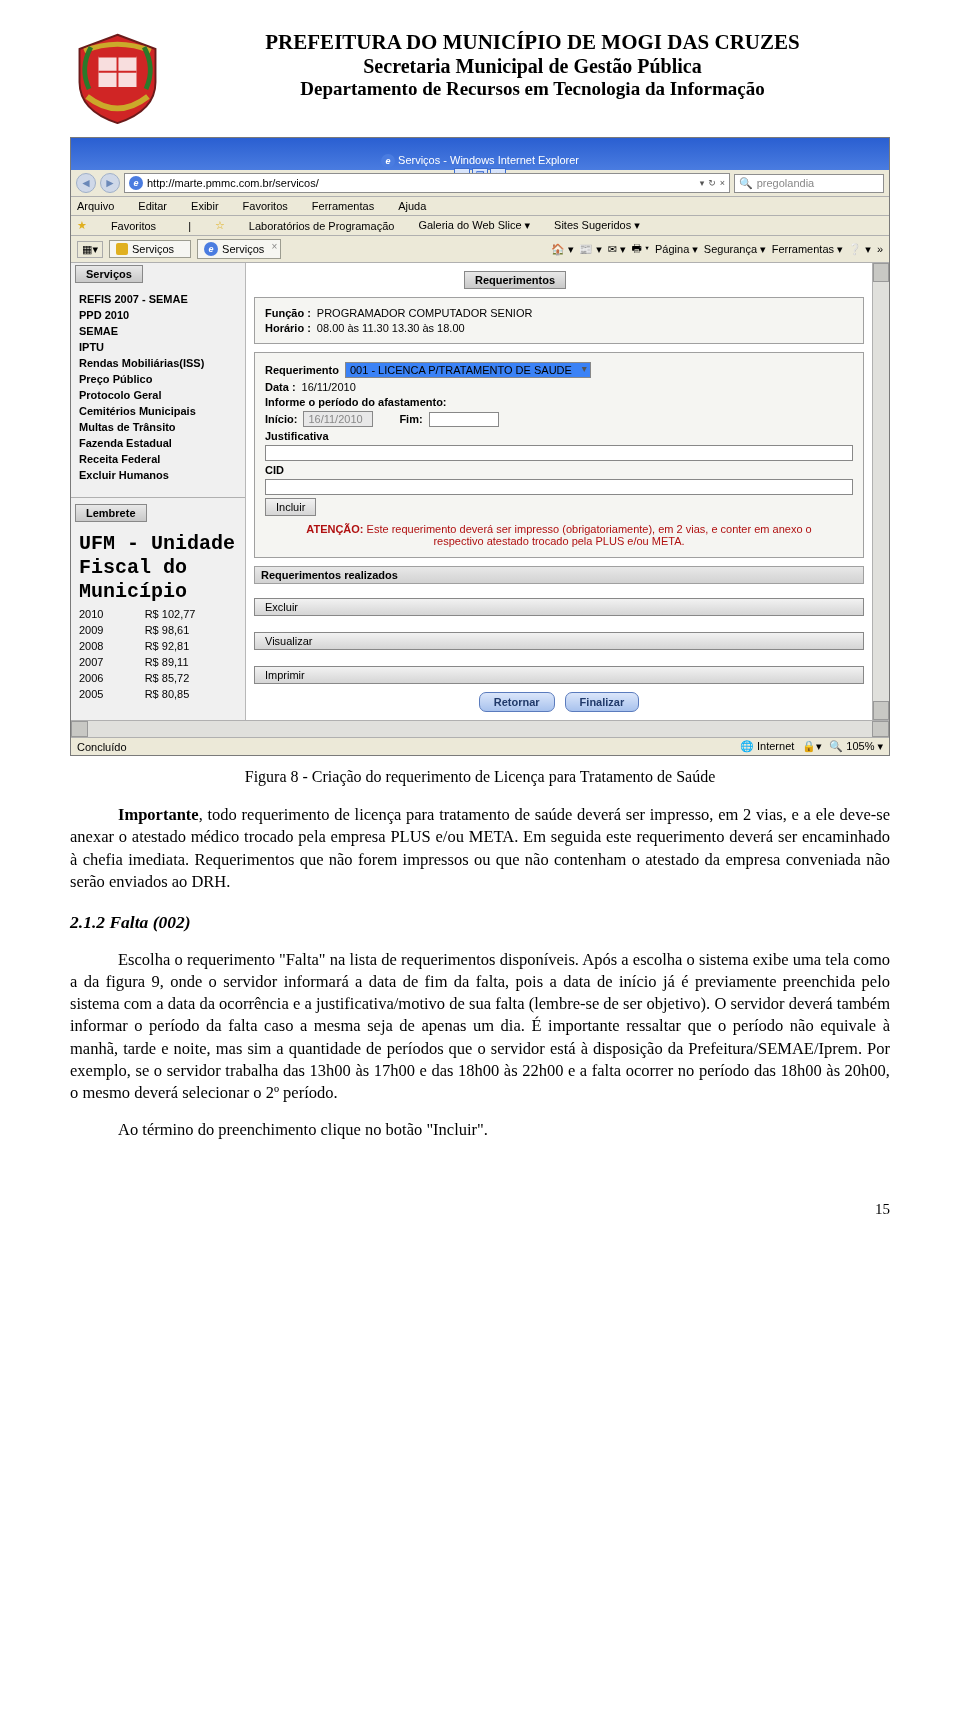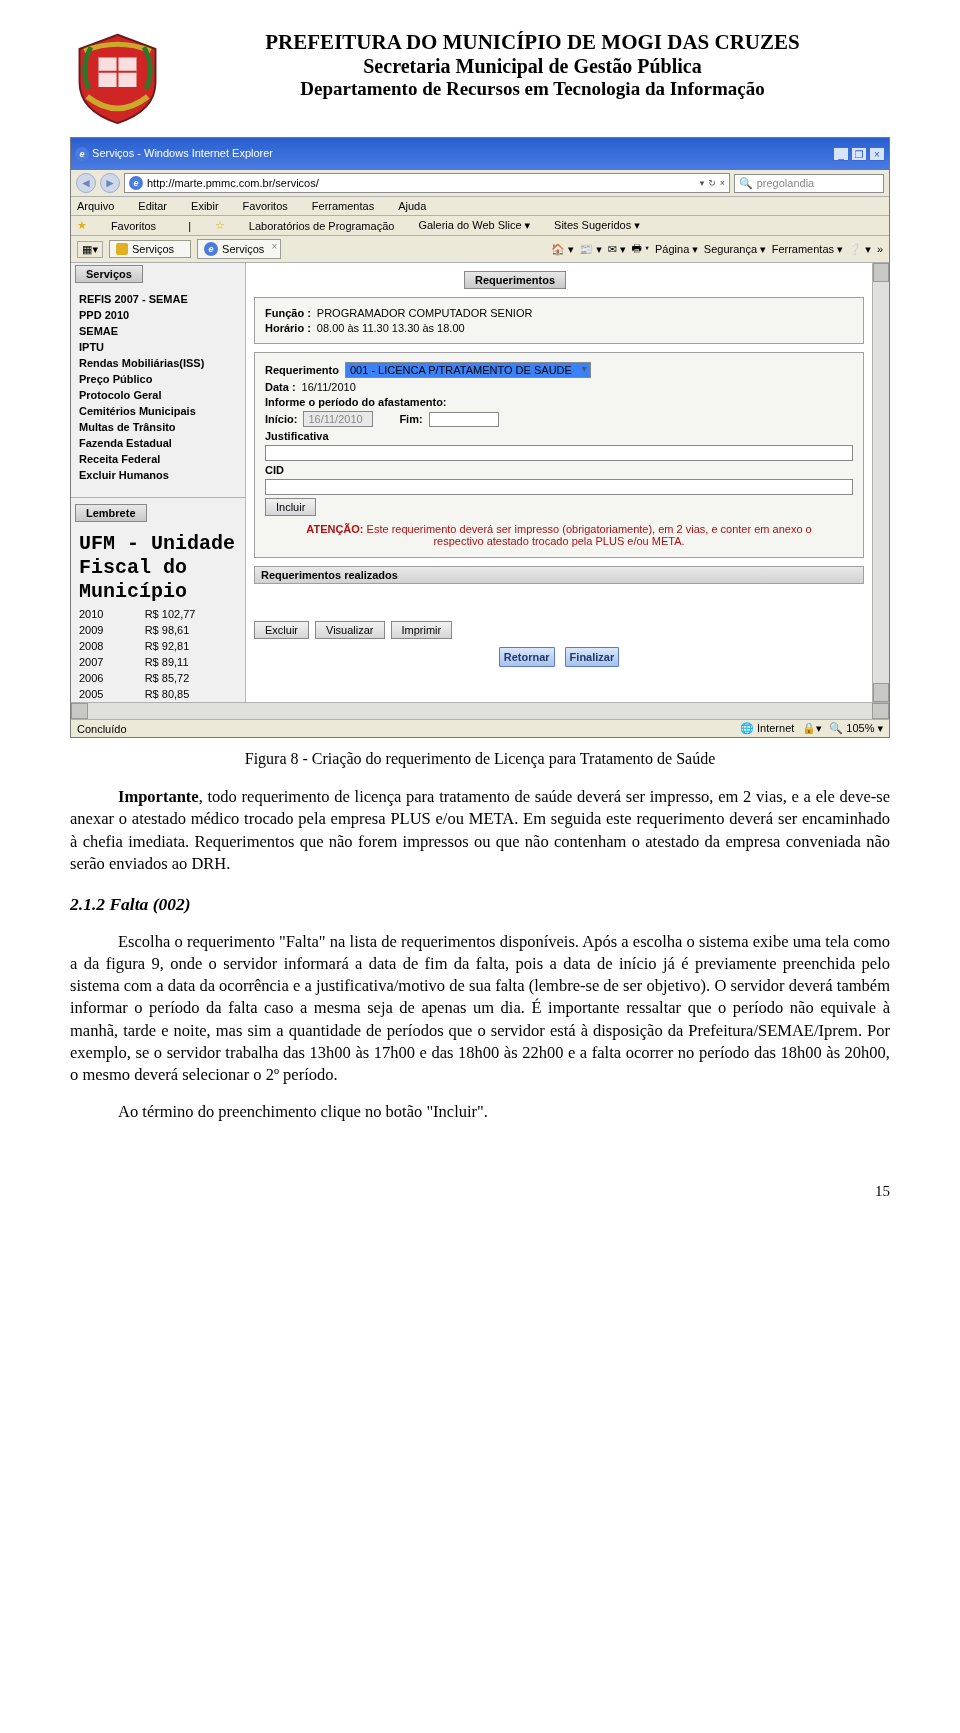--- a/index.html
+++ b/index.html
@@ -10,21 +10,21 @@
   .letterhead { display: flex; align-items: flex-start; gap: 10px; margin-bottom: 8px; }
   .crest { flex: 0 0 95px; }
   .crest svg { width: 95px; height: 95px; }
   .lh-text { flex: 1; text-align: center; }
   .lh-text .line1 { font-size: 21px; font-weight: bold; }
   .lh-text .line2 { font-size: 20px; font-weight: bold; }
   .lh-text .line3 { font-size: 19px; font-weight: bold; }
 
   
   .ss { border: 1px solid #7a7a7a; font-family: Tahoma, Verdana, Arial, sans-serif; font-size: 11px; color: #000; background: #ece9d8; }
-  .ss-titlebar { background: linear-gradient(#2a5fd1,#4a7ce0); height: 16px; display: flex; align-items: center; padding: 16px 4px; color: #fff; font-size: 11px; justify-content: space-between; }
+  .ss-titlebar { background: linear-gradient(#2a5fd1,#4a7ce0); height: 16px; display: flex; align-items: center; padding: 16px 4px; color: #fff; font-size: 11px; justify-content: space-between; flex-direction: column; }
   .ss-titlebar .win-btns { display: flex; gap: 2px; }
   .ss-titlebar .win-btn { width: 16px; height: 14px; background: #d8e4fb; color: #2a5fd1; font-size: 10px; display: inline-flex; align-items: center; justify-content: center; border: 1px solid #3a6cd0; }
   .ss-addr { display: flex; align-items: center; gap: 4px; padding: 3px 5px; background: #ece9d8; border-bottom: 1px solid #b0b0b0; }
   .ss-addr .nav-btn { width: 20px; height: 20px; border-radius: 10px; background: #cfd8e8; display: inline-flex; align-items: center; justify-content: center; color: #6b88b8; font-size: 12px; border: 1px solid #a0b0c8; }
   .ss-addr .urlbox { flex: 1; background: #fff; border: 1px solid #8e8e8e; padding: 2px 4px; display: flex; align-items: center; gap: 4px; }
   .ss-addr .searchbox { width: 150px; background: #fff; border: 1px solid #8e8e8e; padding: 2px 4px; display: flex; align-items: center; gap: 4px; }
   .ss-menubar, .ss-favbar, .ss-tabbar, .ss-cmdbar { padding: 3px 6px; border-bottom: 1px solid #b0b0b0; display: flex; align-items: center; gap: 24px; flex-wrap: wrap; }
   .ss-tabbar { justify-content: space-between; gap: 0; }
   .ss-tabbar .left, .ss-tabbar .right { display: flex; align-items: center; gap: 6px; }
   .tab { background: #f6f6f2; border: 1px solid #9c9c90; padding: 2px 16px 2px 6px; position: relative; display: inline-flex; align-items: center; gap: 4px; }
@@ -46,25 +46,25 @@
   .main-inner { padding: 4px 8px 8px 8px; }
   .form-title-tab { display:inline-block; background: linear-gradient(#e8e8e8,#c8c8c8); border: 1px solid #888; padding: 2px 10px; margin: 4px 0 8px 210px; font-size: 11px; font-weight: bold; }
   .form-box { border: 1px solid #a0a0a0; padding: 6px 10px; margin-bottom: 8px; background: #f5f5f2; font-size: 11px; }
   .form-row { display: flex; align-items: center; gap: 6px; margin: 3px 0; }
   .form-row .lbl { font-weight: bold; }
   .sel { border: 1px solid #888; background: #3b82f6; padding: 1px 18px 1px 4px; font-size: 11px; position: relative; min-width: 240px; display: inline-block; }
   .sel::after { content: "▾"; position: absolute; right: 3px; top: 0; font-size: 10px; color: #555; }
   .txt-in { border: 1px solid #888; background: #fff; padding: 1px 4px; font-size: 11px; min-height: 15px; display: inline-block; }
   .txt-in.disabled { background: #e8e8e8; color: #888; }
   .btn-gray { display: inline-block; background: linear-gradient(#f2f2f2,#d5d5d5); border: 1px solid #888; padding: 2px 10px; font-size: 11px; cursor: pointer; }
-  .btn-blue { display: inline-block; background: linear-gradient(#dbe6fa,#a8c2ed); border: 1px solid #5a7bbd; padding: 3px 4px; font-size: 11px; font-weight: bold; color: #213a6a; border-radius: 1px; cursor: pointer; }
+  .btn-blue { display: inline-block; background: linear-gradient(#dbe6fa,#a8c2ed); border: 1px solid #5a7bbd; padding: 3px 14px; font-size: 11px; font-weight: bold; color: #213a6a; border-radius: 7px; cursor: pointer; }
   .attention { color: #b01010; font-size: 11px; text-align: center; padding: 4px 30px; }
   .attention .hl { font-weight: bold; }
   .sec-head { border: 1px solid #a0a0a0; background: linear-gradient(#e8e8e8,#d2d2d2); padding: 2px 6px; font-size: 11px; font-weight: bold; margin-top: 6px; }
-  .btn-row { display: flex; gap: 6px; margin-top: 23px; }
+  .btn-row { display: flex; gap: 16px; margin-top: 0; flex-direction: column; }
   .center-row { display: flex; justify-content: center; gap: 10px; margin-top: 8px; }
   .scrollbar-v { width: 17px; background: #e0e0dc; border-left: 1px solid #b0b0b0; position: relative; }
   .scrollbar-v::before { content:""; position:absolute; top:0; left:0; right:0; height:17px; background:#c8c8c4; border:1px solid #999; }
   .scrollbar-v::after { content:""; position:absolute; bottom:0; left:0; right:0; height:17px; background:#c8c8c4; border:1px solid #999; }
   .scrollbar-h { height: 17px; background: #e0e0dc; border-top: 1px solid #b0b0b0; display: flex; }
   .scrollbar-h .btn { width: 17px; background:#c8c8c4; border:1px solid #999; }
   .scrollbar-h .track { flex: 1; }
 
   .ss-status { display: flex; align-items: center; padding: 2px 6px; background: #ece9d8; border-top: 1px solid #b0b0b0; font-size: 11px; justify-content: space-between; }
   .ss-status .right { display: flex; gap: 8px; align-items: center; }

